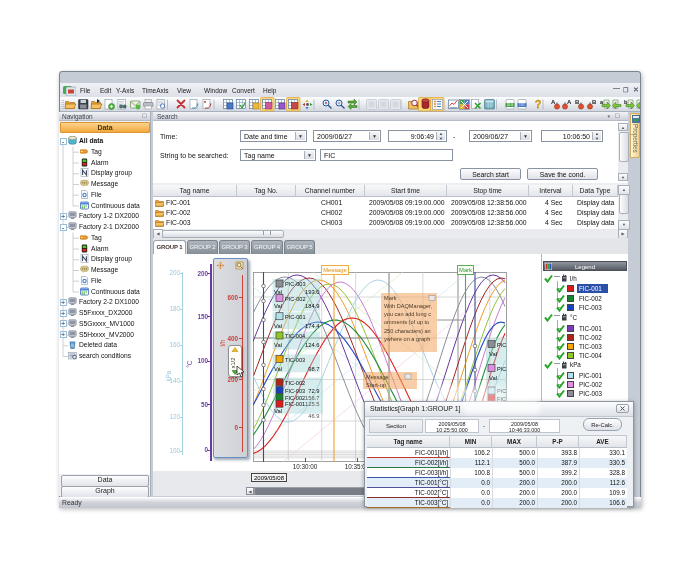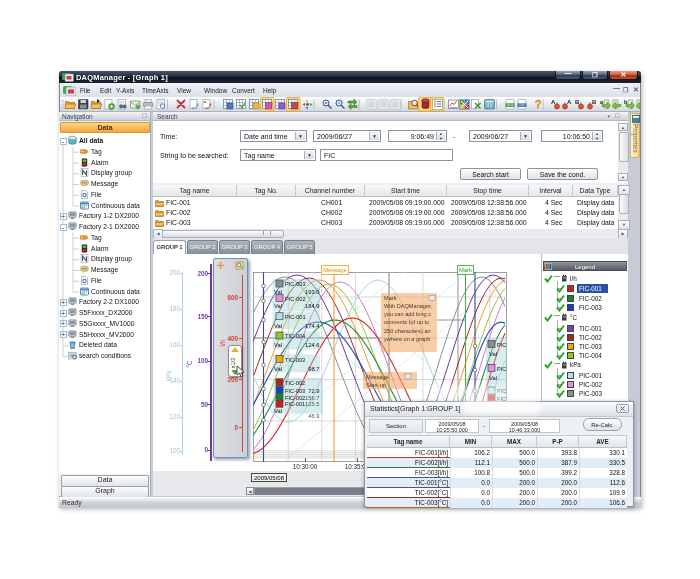--- a/index.html
+++ b/index.html
@@ -66,37 +66,20 @@
 .gtab{position:absolute;top:2px;height:14px;border-radius:3px 3px 0 0;font-size:6px;text-align:center;
   line-height:13px;white-space:nowrap;box-sizing:border-box;letter-spacing:-0.1px;}
 .gtabi{background:linear-gradient(#aeb6bc,#848e96);color:#f6f8fa;border:1px solid #79828a;border-bottom:none;}
 .gtaba{background:#fff;color:#433;font-weight:bold;border:1px solid #9aa2ac;border-bottom:none;}
 
 #graph{left:0;top:142px;width:475px;height:242px;background:#fff;}
 </style>
 </head>
 <body>
 <div id="win" class="abs">
-  <div id="titlebar" class="abs">
-    <svg class="abs" style="left:3px;top:1px" width="12" height="10" viewBox="0 0 12 10">
-      <rect x="0" y="1" width="8" height="7" rx="1" fill="#3a9a4a"></rect>
-      <rect x="3" y="2" width="8.5" height="7.5" rx="1" fill="#e8eef5" stroke="#8899aa" stroke-width="0.5"></rect>
-      <rect x="4.5" y="4" width="5" height="3.5" fill="#cc4433"></rect>
-    </svg>
-    <span class="abs txt">DAQManager - [Graph 1]</span>
-    <div id="btnmin" class="abs capbtn">
-        <div class="capglyph" style="top:-2px;">—</div>
-      </div>
-    <div id="btnmax" class="abs capbtn">
-        <div class="capglyph" style="font-size:6px;">❐</div>
-      </div>
-    <div id="btnclose" class="abs capbtn">
-        <div class="capglyph">✕</div>
-      </div>
-  </div>
   <div id="menubar" class="abs">
     <svg class="abs" style="left:3px;top:1px" width="13" height="12" viewBox="0 0 13 12">
       <rect x="0" y="2" width="9" height="8" rx="1.5" fill="#44aa55"></rect>
       <rect x="3" y="3" width="10" height="9" rx="1.5" fill="#dde6ee" stroke="#8899aa" stroke-width="0.6"></rect>
       <rect x="5" y="5.5" width="6" height="4" fill="#cc4433"></rect>
     </svg>
     <span class="mi" style="left:20px;">File</span>
     <span class="mi" style="left:40px;">Edit</span>
     <span class="mi" style="left:56px;">Y-Axis</span>
     <span class="mi" style="left:82px;">TimeAxis</span>

